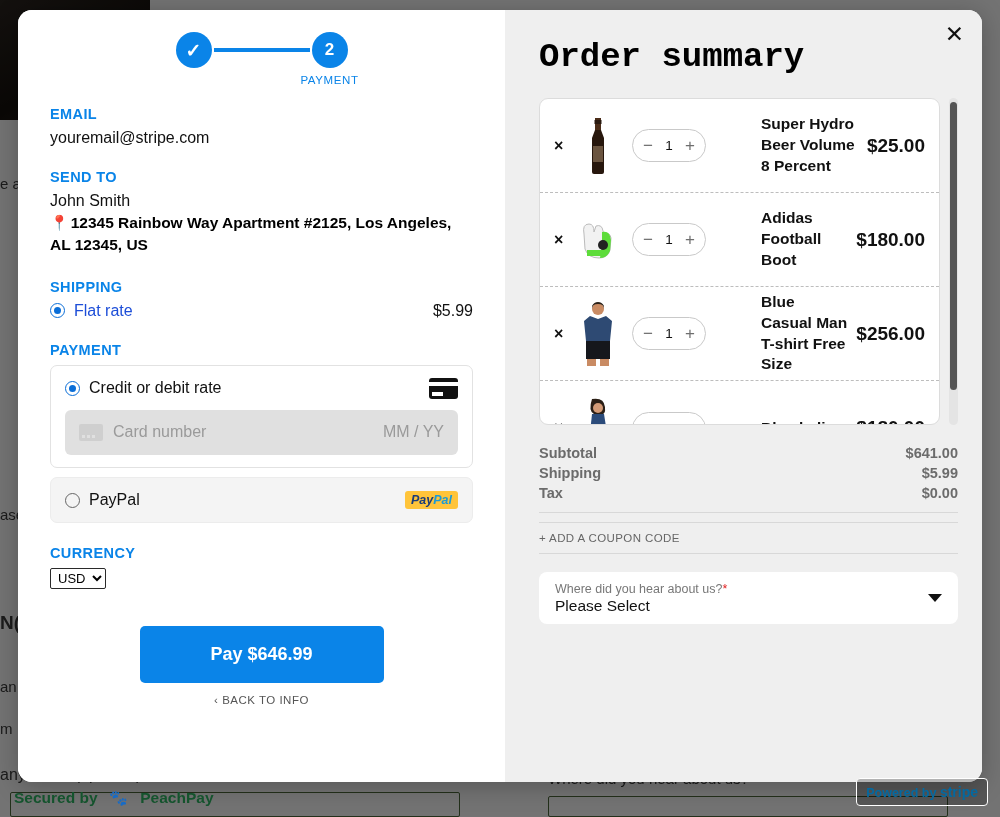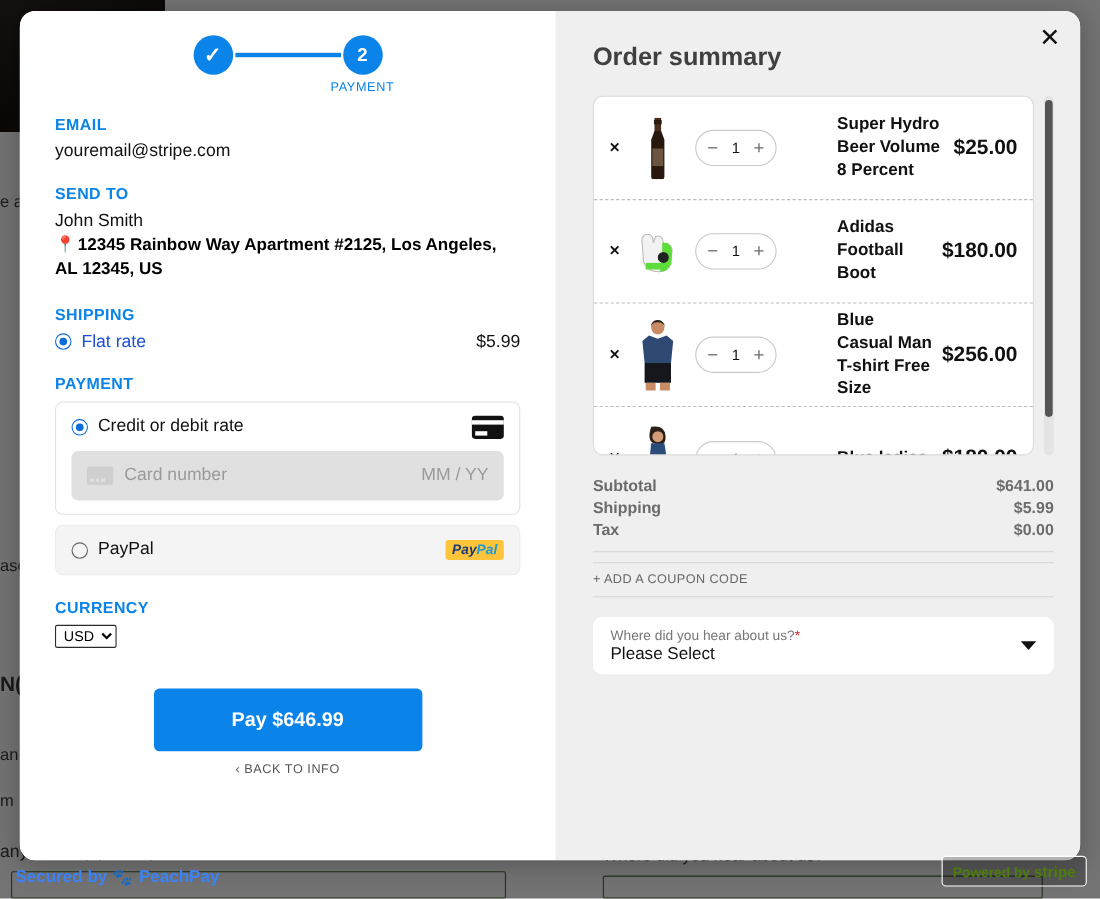--- a/index.html
+++ b/index.html
@@ -184,22 +184,23 @@
     flex: 1; background: #efefef;
     padding: 28px 24px 0 34px;
     position: relative;
   }
   .close-btn {
     position: absolute; right: 18px; top: 13px;
     font-size: 23px; line-height: 1; color: #111;
     cursor: pointer; font-weight: 300;
   }
   .order-title {
-    font-size: 23px; font-weight: bold; color: #404040;
+    font-size: 34px; font-weight: bold; color: #000000;
     margin-bottom: 22px;
+    font-family: Liberation Mono, monospace;
   }
 
   .cart-wrap { display: flex; }
   .cart-box {
     flex: 1; background: #fff;
     border: 1px solid #dcdcdc; border-radius: 9px;
     height: 327px; overflow: hidden;
   }
   .cart-row {
     display: flex; align-items: center;
@@ -273,28 +274,28 @@
   .caret {
     width: 0; height: 0; flex: none;
     border-left: 7px solid transparent;
     border-right: 7px solid transparent;
     border-top: 8px solid #111;
   }
 
   
   .secured {
     position: absolute; left: 14px; bottom: 10px;
-    color: #3b82f6; font-size: 15.5px; font-weight: bold;
-    display: flex; align-items: center; gap: 5px;
+    color: #14532d; font-size: 15.5px; font-weight: bold;
+    display: flex; align-items: center; gap: 12px;
   }
   .peach-glyph { font-size: 15px; }
   .stripe-badge {
     position: absolute; right: 12px; bottom: 11px;
     border: 1px solid #fff; border-radius: 4px;
-    padding: 5px 9px; color: #4d7c0f;
+    padding: 5px 9px; color: #0369a1;
     font-size: 12.5px; font-weight: bold;
     background: rgba(0,0,0,.25);
   }
   .stripe-word { font-size: 14px; font-weight: bold; }
 </style>
 </head>
 <body>
 
 <div id="bg-page">
   <div class="bg-hero"></div>

